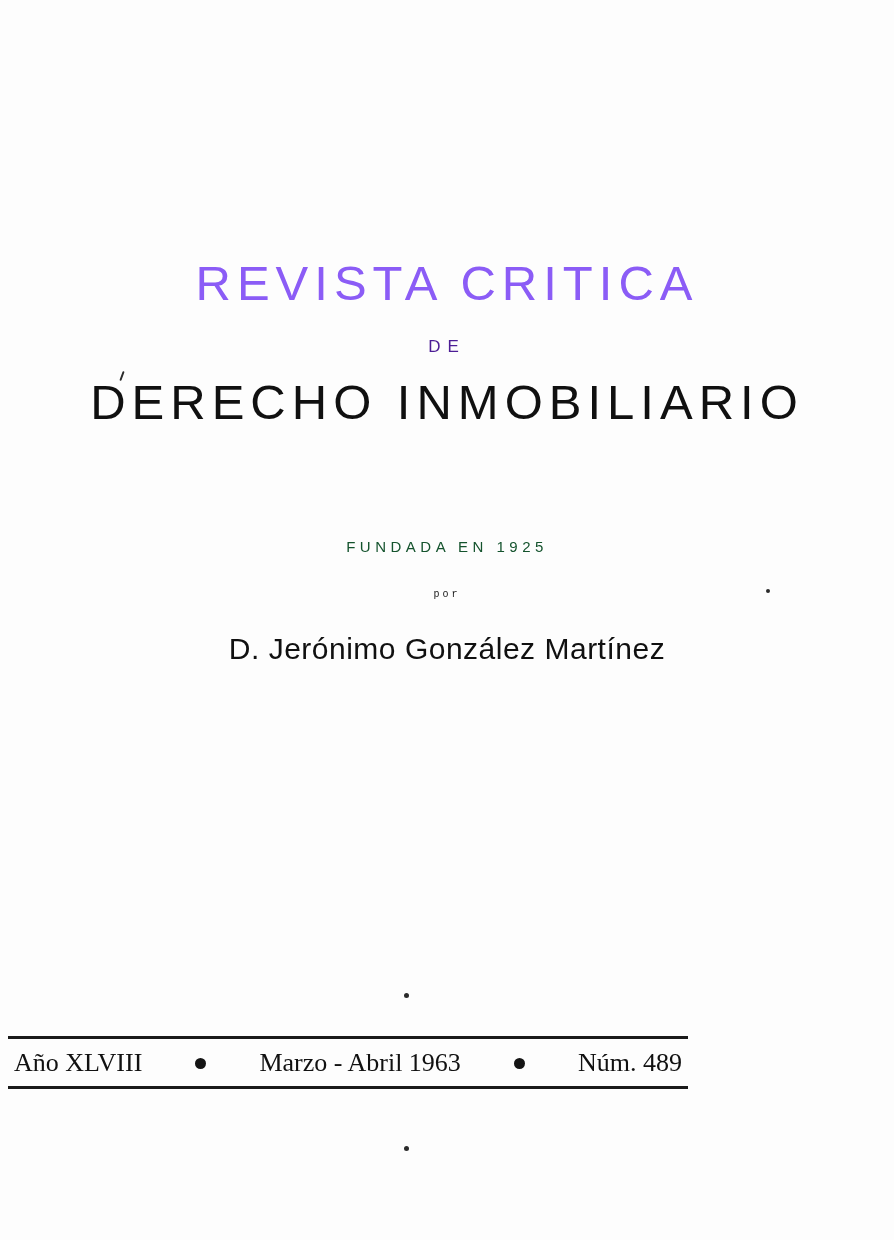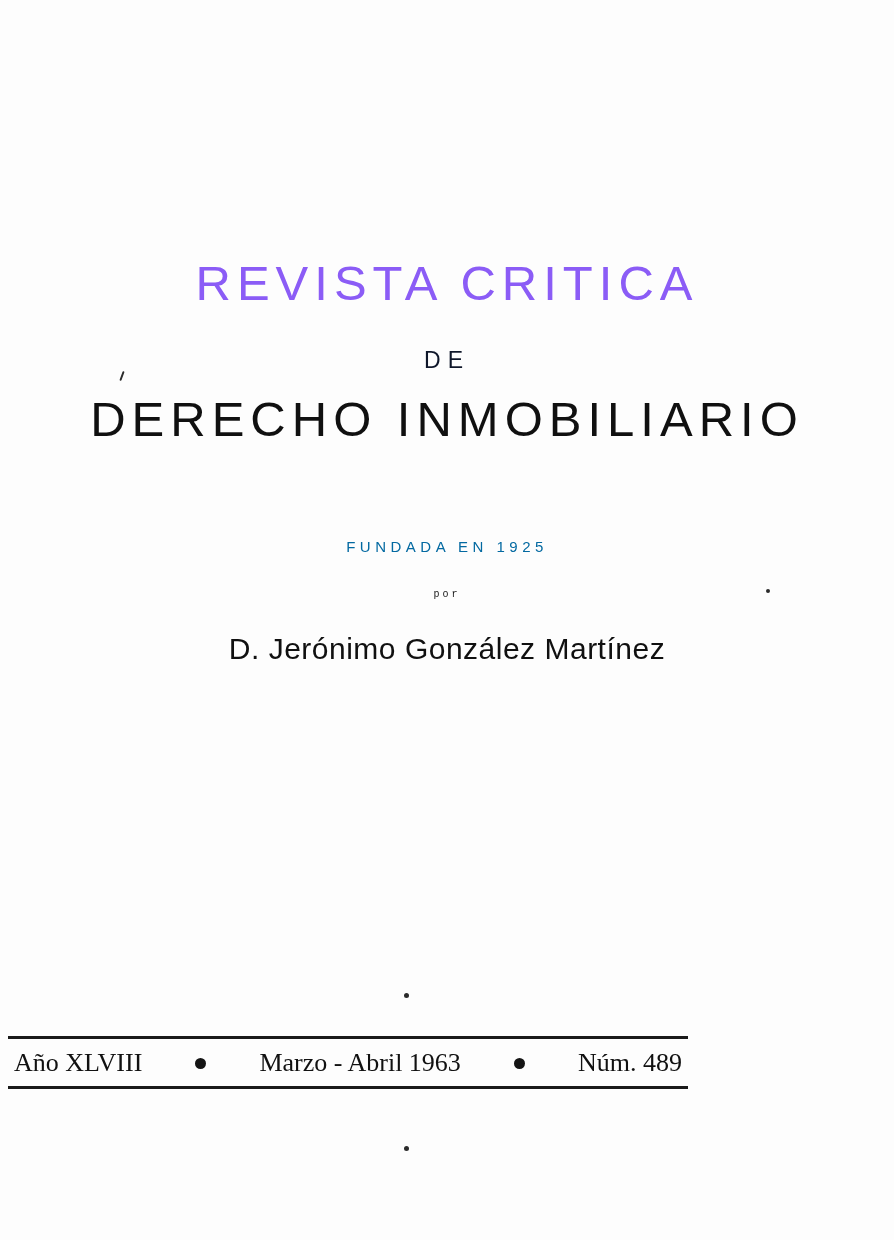--- a/index.html
+++ b/index.html
@@ -27,24 +27,24 @@
   }
   .title-line-1 {
     font-family: "Liberation Sans", sans-serif;
     font-size: 49px;
     letter-spacing: 6px;
     font-weight: 400;
     line-height: 1.05;
     color: #8b5cf6;
   }
   .title-de {
-    margin-top: 38px;
-    font-size: 23px;
+    margin-top: 28px;
+    font-size: 17px;
     letter-spacing: 7px;
-    color: #0f172a;
+    color: #4c1d95;
   }
   .title-line-2 {
     margin-top: 20px;
     font-size: 49px;
     letter-spacing: 6px;
     font-weight: 400;
     line-height: 1.05;
     color: #101010;
   }
 
@@ -52,21 +52,21 @@
   .founded-block {
     position: absolute;
     top: 538px;
     left: 0;
     width: 894px;
     text-align: center;
   }
   .founded-line {
     font-size: 15px;
     letter-spacing: 4.5px;
-    color: #0369a1;
+    color: #14532d;
     text-align: center;
   }
   .by-line {
     margin-top: 34px;
     font-size: 10px;
     letter-spacing: 3px;
     color: #181818;
     font-family: Liberation Mono, monospace;
   }
   .founder-name {

